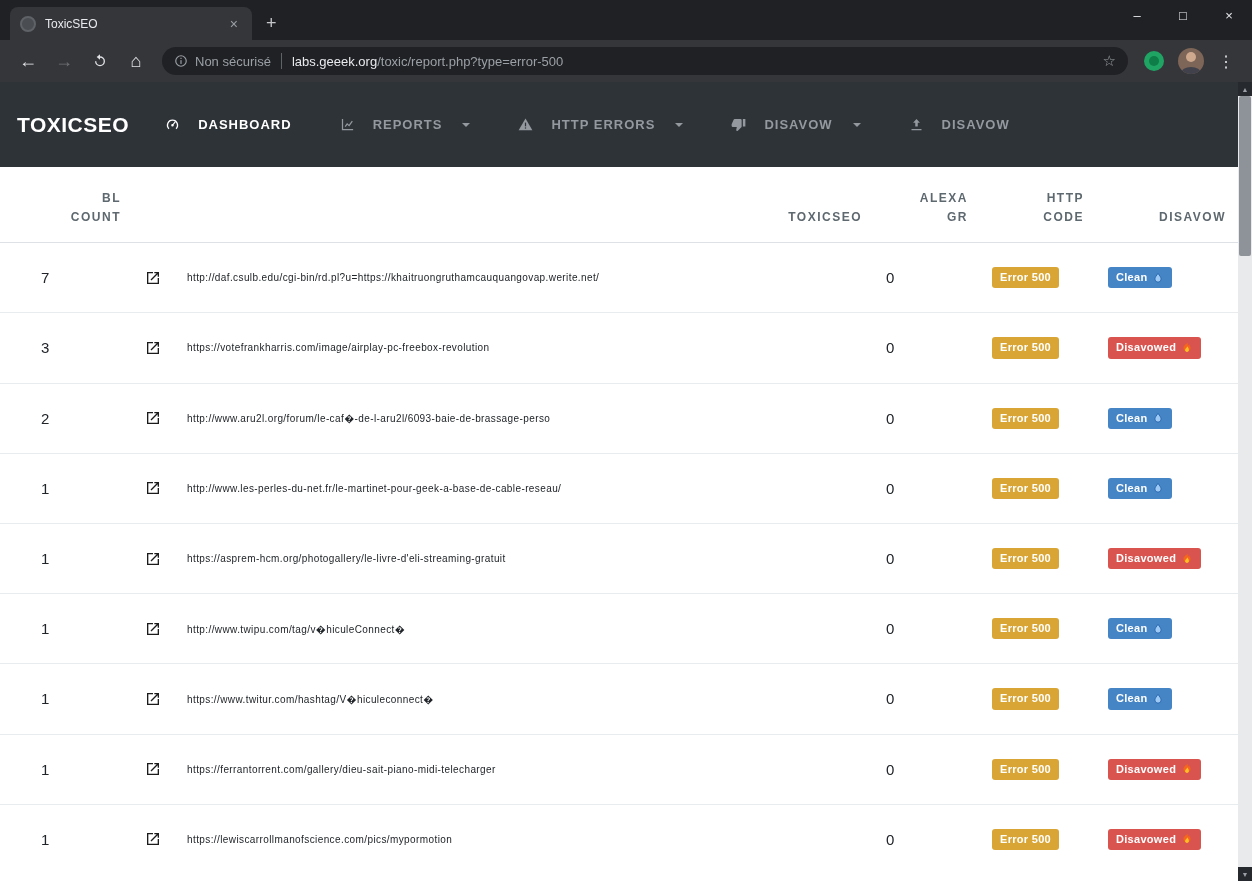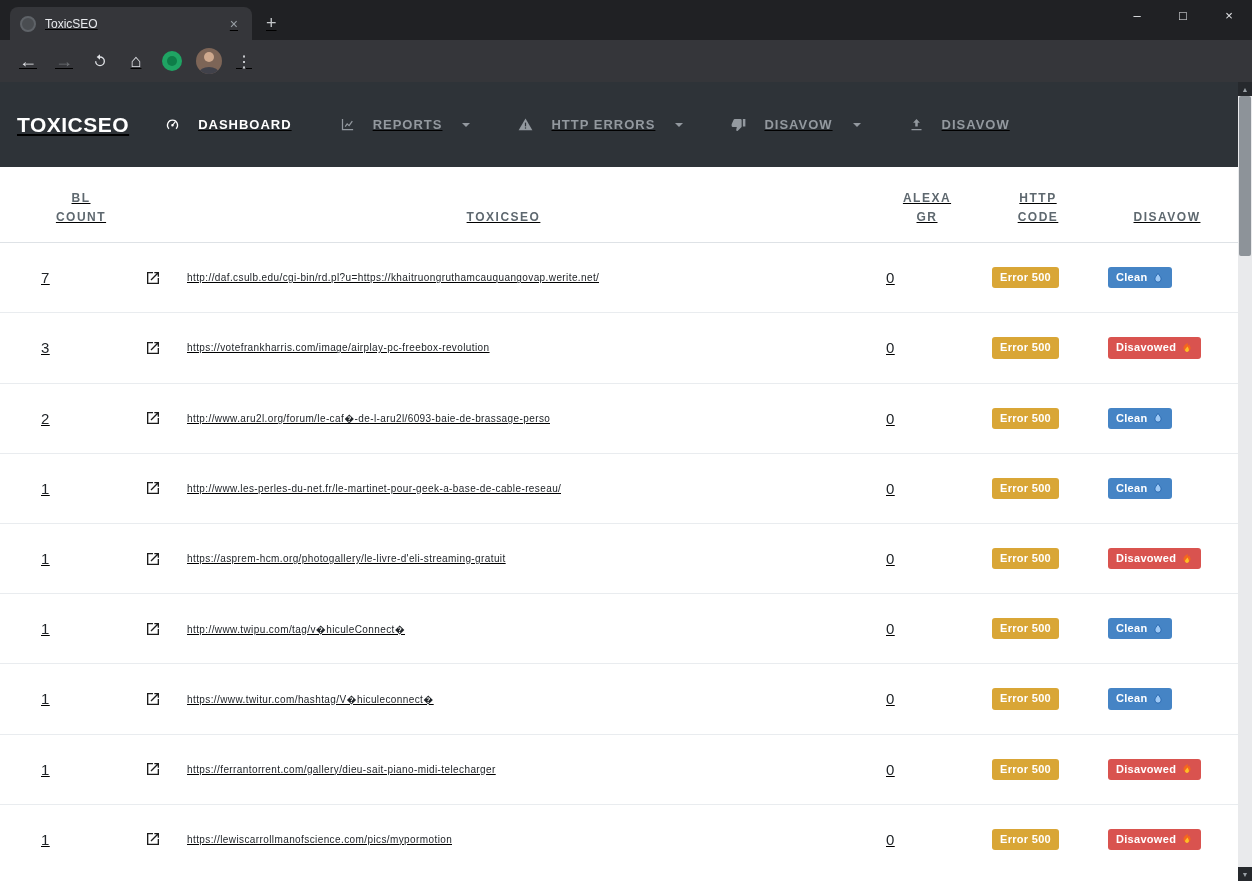--- a/index.html
+++ b/index.html
@@ -1,17 +1,17 @@
 <!DOCTYPE html>
 <html style="--badge-warning: #d9a636; --badge-clean: #4584c5; --badge-disavowed: #d9534f; --navbar-bg: #2e3338;"><head>
 <meta charset="utf-8">
 <style>
   * { margin:0; padding:0; box-sizing:border-box; }
   html,body { width:1252px; height:881px; overflow:hidden; font-family:"Liberation Sans", sans-serif; background:#fff; }
-  .window { position:relative; width:1252px; height:881px;text-decoration:underline; }
+  .window { position:relative; width:1252px; height:881px; }
 
   
   .titlebar { height:40px; background:#202124; display:flex; align-items:flex-end; position:relative; }
   .tab { width:242px; height:33px; background:#35363a; border-radius:8px 8px 0 0; margin-left:10px;
          display:flex; align-items:center; padding:0 10px; color:#e8eaed; font-size:12px; }
   .favicon { width:16px; height:16px; border-radius:50%; background:#4a4d51; border:2px solid #5f6368; margin-right:9px; flex:0 0 auto; }
   .tab-title { flex:1; white-space:nowrap; overflow:hidden; }
   .tab-close { color:#9aa0a6; font-size:14px; padding:0 4px; cursor:pointer; }
   .newtab { color:#c4c7ca; font-size:18px; margin-left:14px; margin-bottom:6px; cursor:pointer; }
   .win-controls { position:absolute; top:0; right:0; height:30px; display:flex; }
@@ -46,21 +46,21 @@
   .nav-item.active { color:#ffffff; }
   .nav-icon { display:flex; align-items:center; }
   .nav-icon svg { display:block; }
   .caret { width:0; height:0; border-left:4px solid transparent; border-right:4px solid transparent;
            border-top:4px solid currentColor; display:inline-block; margin-left:2px; }
 
   
   .content { width:1238px; height:714px; overflow:hidden; background:#fff; }
   table { border-collapse:collapse; width:1238px; table-layout:fixed; }
   col.c1 { width:133px; } col.c2 { width:741px; } col.c3 { width:106px; } col.c4 { width:116px; } col.c5 { width:142px; }
-  th { text-align:center; vertical-align:bottom; font-size:12px; font-weight:bold; color:#5e686f;
+  th { text-align:right; vertical-align:bottom; font-size:12px; font-weight:bold; color:#5e686f;
        letter-spacing:1.5px; padding:22px 12px 16px 12px; white-space:pre-line; line-height:1.55;
        border-bottom:1px solid #dee2e6; }
   th:first-child { padding-left:41px; }
   td { padding:24px 12px; font-size:15px; color:#212529; letter-spacing:.4px; vertical-align:middle; }
   td:first-child { padding-left:41px; }
   tbody tr:not(:first-child) td { border-top:1px solid #e9ecef; }
   .backlink { display:flex; align-items:center; gap:26px; color:#212529; text-decoration:none; font-size:10px; }
   .ext-icon { display:flex; color:#1b1b1b; flex:0 0 auto; }
   .ext-icon svg { display:block; }
   .backlink-text { white-space:nowrap; overflow:hidden; text-overflow:ellipsis; }
@@ -101,20 +101,34 @@
 
   <div class="toolbar">
     <div class="nav-btn">←</div>
     <div class="nav-btn disabled">→</div>
     <div class="nav-btn">
       <svg viewBox="0 0 24 24" width="16" height="16">
           <path fill="currentColor" d="M12 5V2L7 6l5 4V7a5.5 5.5 0 1 1-5.5 5.5H4.5A7.5 7.5 0 1 0 12 5z"></path>
         </svg>
     </div>
     <div class="nav-btn">⌂</div>
+    <div class="omnibox">
+      <span class="omni-info">
+        <svg viewBox="0 0 24 24" width="14" height="14">
+            <circle cx="12" cy="12" r="9" fill="none" stroke="currentColor" stroke-width="2"></circle>
+            <rect x="11" y="10.5" width="2" height="6.5" fill="currentColor"></rect>
+            <rect x="11" y="6.5" width="2" height="2" fill="currentColor"></rect>
+          </svg>
+      </span>
+      <span class="omni-sec">Non sécurisé</span>
+      <span class="omni-div"></span>
+      <span class="url-host">labs.geeek.org</span>
+      <span class="url-path">/toxic/report.php?type=error-500</span>
+      <span class="omni-star">☆</span>
+    </div>
     <div class="ext-badge"></div>
     <div class="avatar"></div>
     <div class="kebab">⋮</div>
   </div>
 
   <nav class="site-nav">
     <div class="brand">TOXICSEO</div>
     <div class="nav-items">
   <a class="nav-item active">
     <span class="nav-icon">

